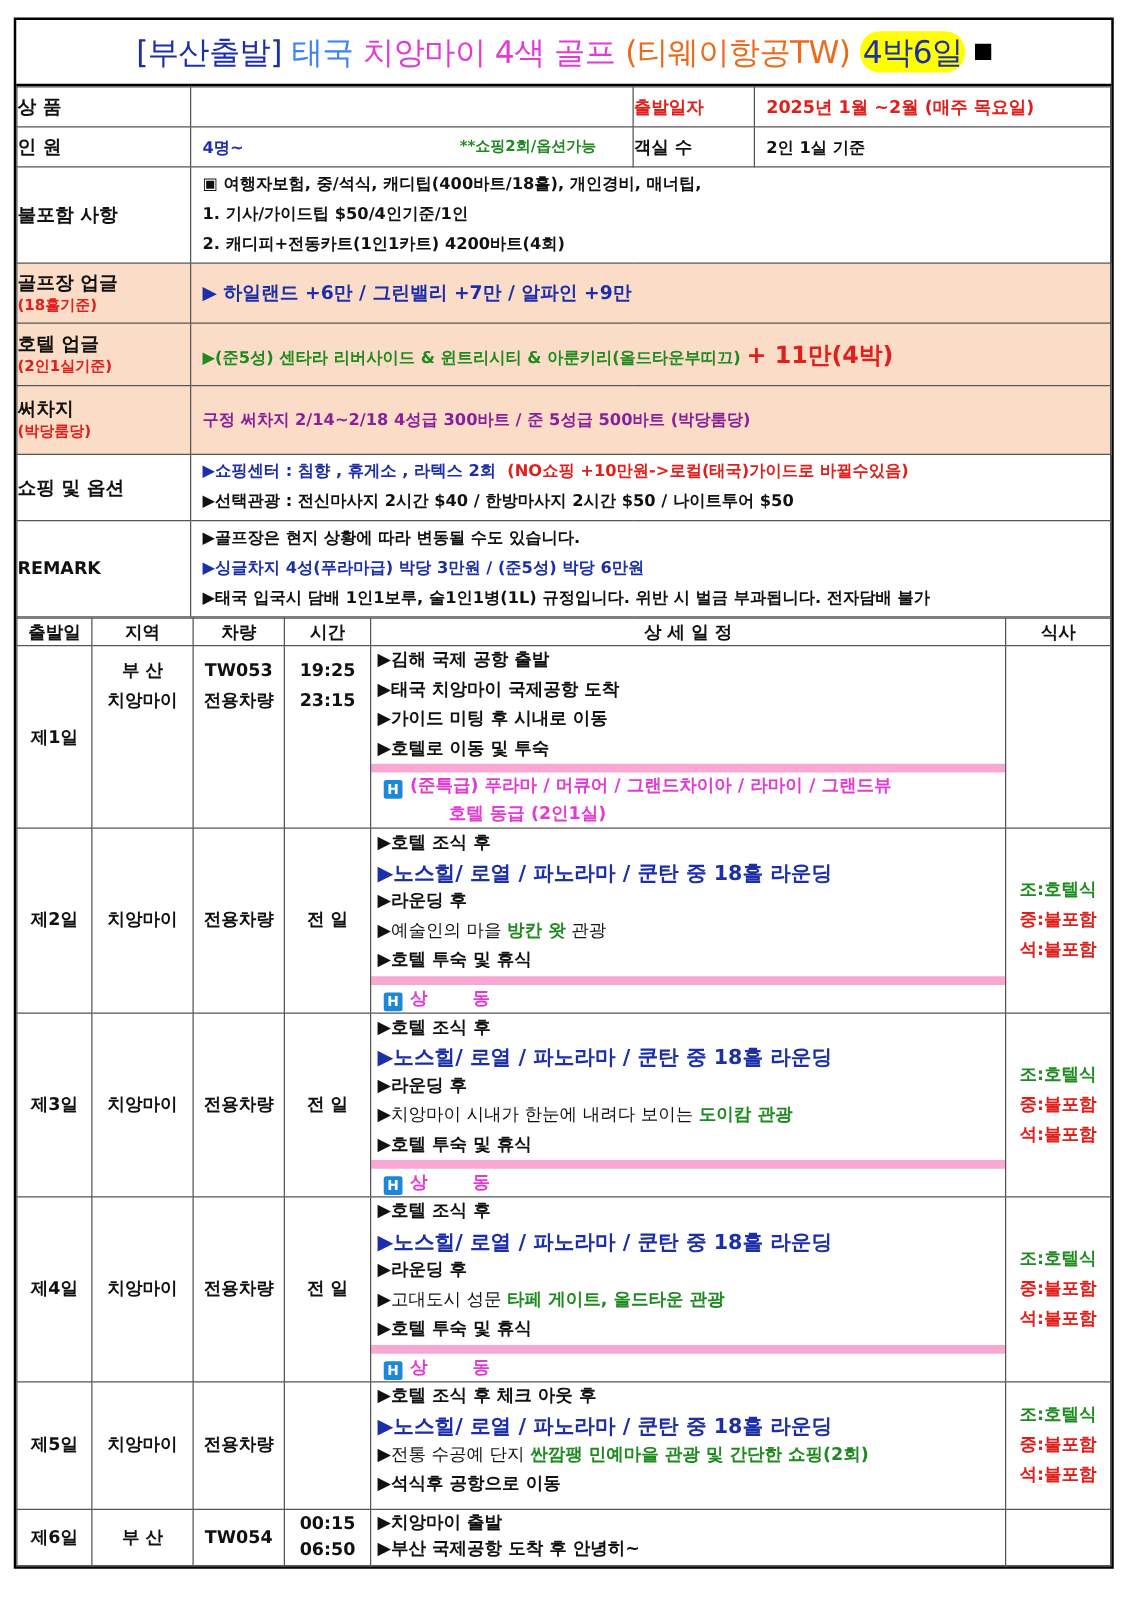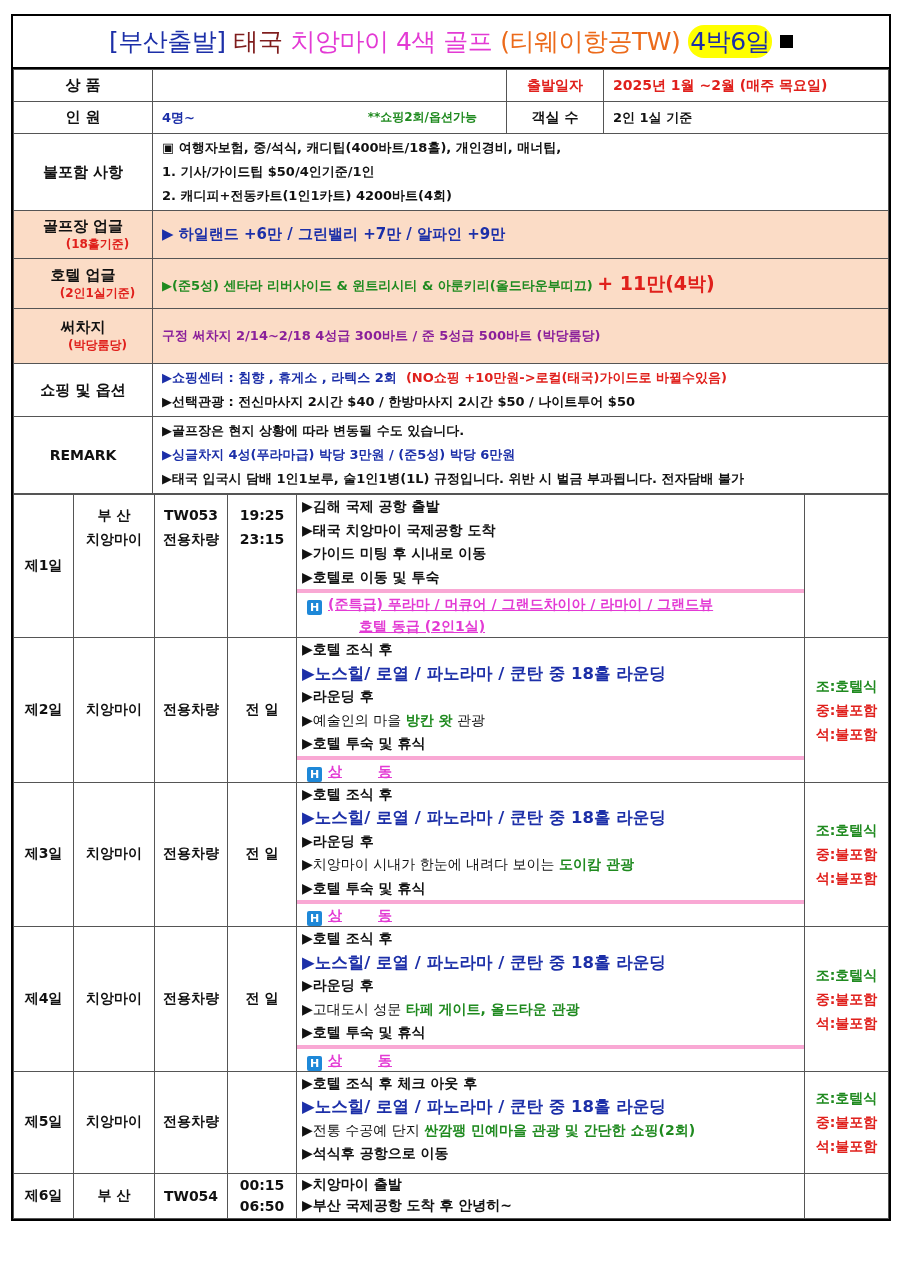--- a/index.html
+++ b/index.html
@@ -2,47 +2,47 @@
 <html><head>
 <meta charset="utf-8">
 <style>
   * { box-sizing: border-box; margin: 0; padding: 0; }
   html, body { width: 902px; height: 1280px; background: #ffffff; }
   body { font-family: "DejaVu Sans", "Liberation Sans", sans-serif; color: #111; position: relative; overflow: hidden; }
   .page { position: absolute; left: 11px; top: 14px; width: 880px; border: 2px solid #000; }
   .title { height: 53px; display: flex; align-items: center; justify-content: center; font-size: 25px; font-weight: normal; border-bottom: 2px solid #000; letter-spacing: -0.5px; white-space: nowrap; }
   .title span { margin: 0 4px; }
   .c-blue { color: #1c2fa8; }
-  .c-black { color: #7f1d1d; }
+  .c-black { color: #3b82f6; }
   .c-magenta { color: #e33ad4; }
   .c-orange { color: #ec6a1a; }
   .hl-yellow { background: #ffff00; color: #1c2fa8; padding: 0 2px; border-radius: 16px; }
   .sq { display: inline-block; width: 13px; height: 13px; background: #000; margin-left: 22px; }
 
   table { border-collapse: collapse; width: 100%; table-layout: fixed; }
   td { border: 1px solid #555; font-size: 13px; vertical-align: middle; }
-  .lbl { text-align: center; font-weight: bold; font-size: 15px; }
+  .lbl { text-align: left; font-weight: bold; font-size: 15px; }
   .peach { background: #fbdcc6; }
   .pad { padding: 2px 9px; }
   .line { line-height: 24px; white-space: nowrap; font-weight: bold; }
-  .sub-red { color: #e0201c; font-size: 12px; font-weight: bold; margin-left: 29px; }
+  .sub-red { color: #e0201c; font-size: 12px; font-weight: bold; }
   .red { color: #e0201c; }
   .blue { color: #1c2fa8; }
   .green { color: #1f8a1f; }
   .purple { color: #8a1f9a; }
   .yellowbg { background: #ffff00; color: #e0201c; }
   .bigred { color: #e0201c; font-size: 19px; }
   .norm { font-weight: normal; }
 
   .hdr td { text-align: center; font-weight: bold; font-size: 14px; height: 22px; }
   .itin td { text-align: center; font-weight: bold; font-size: 14px; }
   .itin td.sched { text-align: left; padding: 0; vertical-align: top; }
   .sched .row { padding-left: 5px; line-height: 23.5px; white-space: nowrap; font-weight: bold; font-size: 14px; }
   .sched .row.lg { font-size: 16.5px; color: #1c2fa8; }
-  .sched .hotel { border-top: 4px solid #f9a8d4; padding-left: 10px; color: #e33ad4; line-height: 22px; font-size: 14px; font-weight: bold; text-decoration: underline; }
+  .sched .hotel { border-top: 7px solid #f9a8d4; padding-left: 10px; color: #e33ad4; line-height: 22px; font-size: 14px; font-weight: bold; }
   .hicon { display: inline-block; width: 15px; height: 15px; background: #1e88d8; color: #fff; font-size: 11px; line-height: 15px; text-align: center; border-radius: 2px; margin-right: 6px; vertical-align: -2px; }
   .meal { font-size: 14px; line-height: 24px; font-weight: bold; }
   .gap { display:inline-block; width: 36px; }
 </style>
 </head>
 <body>
 
 <div class="page">
 
   <div class="title">
@@ -130,20 +130,28 @@
   <table>
     <colgroup>
       <col style="width:60px">
         <col style="width:81px">
         <col style="width:73px">
         <col style="width:69px">
         <col style="width:508px">
         <col>
     </colgroup>
     <tbody>
+        <tr class="hdr">
+      <td>출발일</td>
+      <td>지역</td>
+      <td>차량</td>
+      <td>시간</td>
+      <td>상 세 일 정</td>
+      <td>식사</td>
+    </tr>
 
     <tr class="itin" style="height:137px">
       <td>제1일</td>
       <td style="vertical-align:top;padding-top:8px">
         <div style="line-height:24px">부    산</div>
         <div style="line-height:24px">치앙마이</div>
       </td>
       <td style="vertical-align:top;padding-top:8px">
         <div style="line-height:24px">TW053</div>
         <div style="line-height:24px">전용차량</div>

